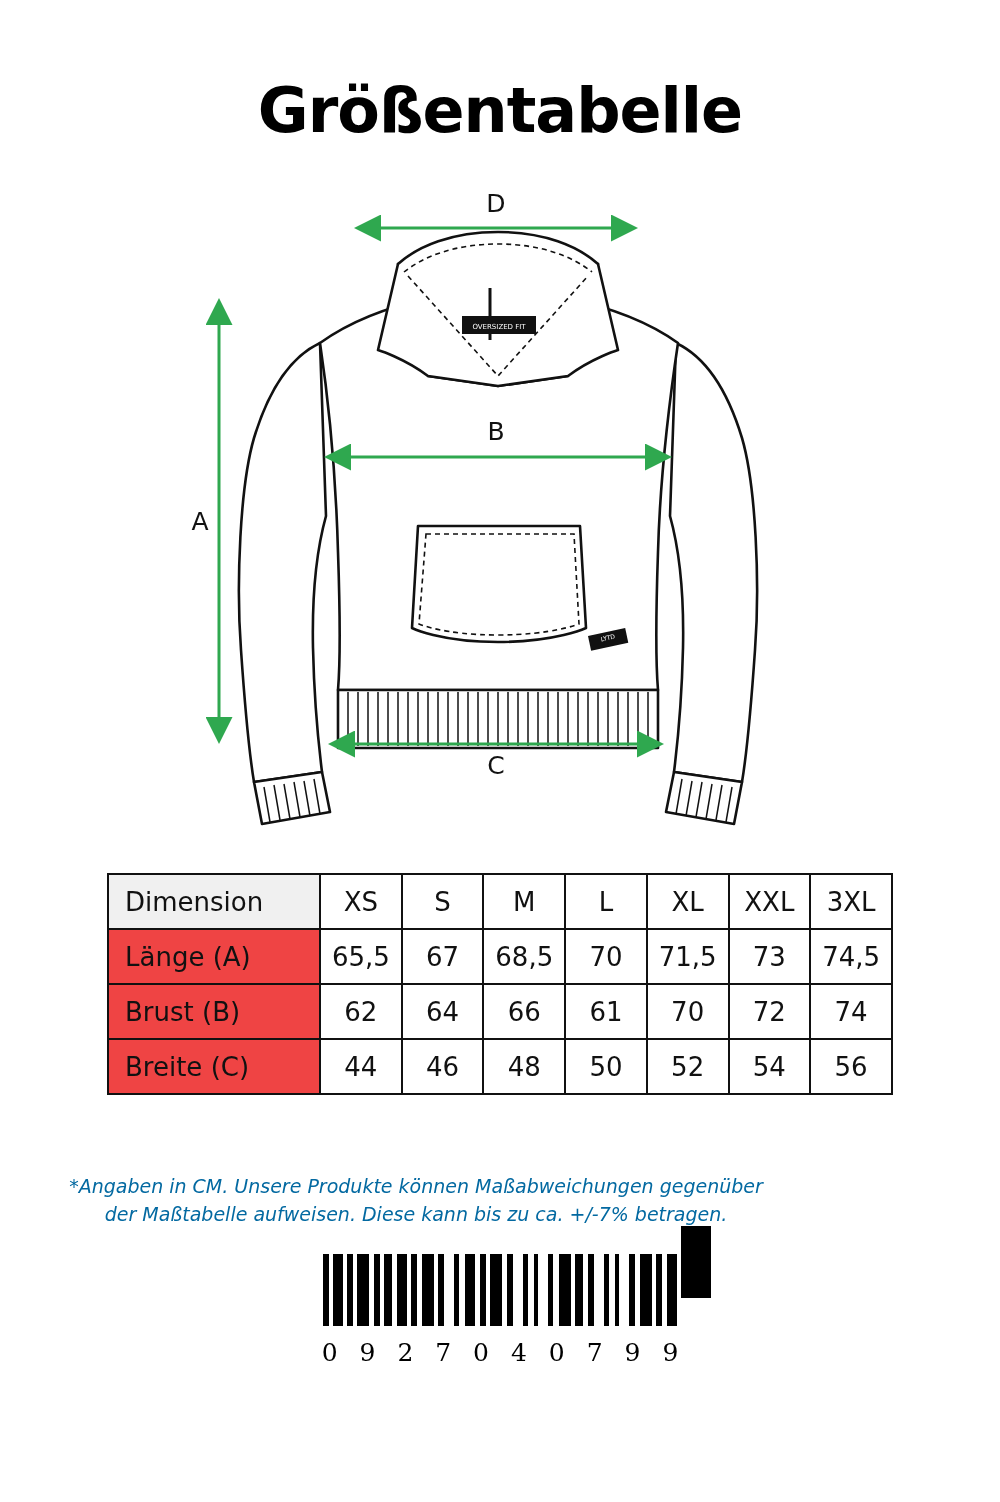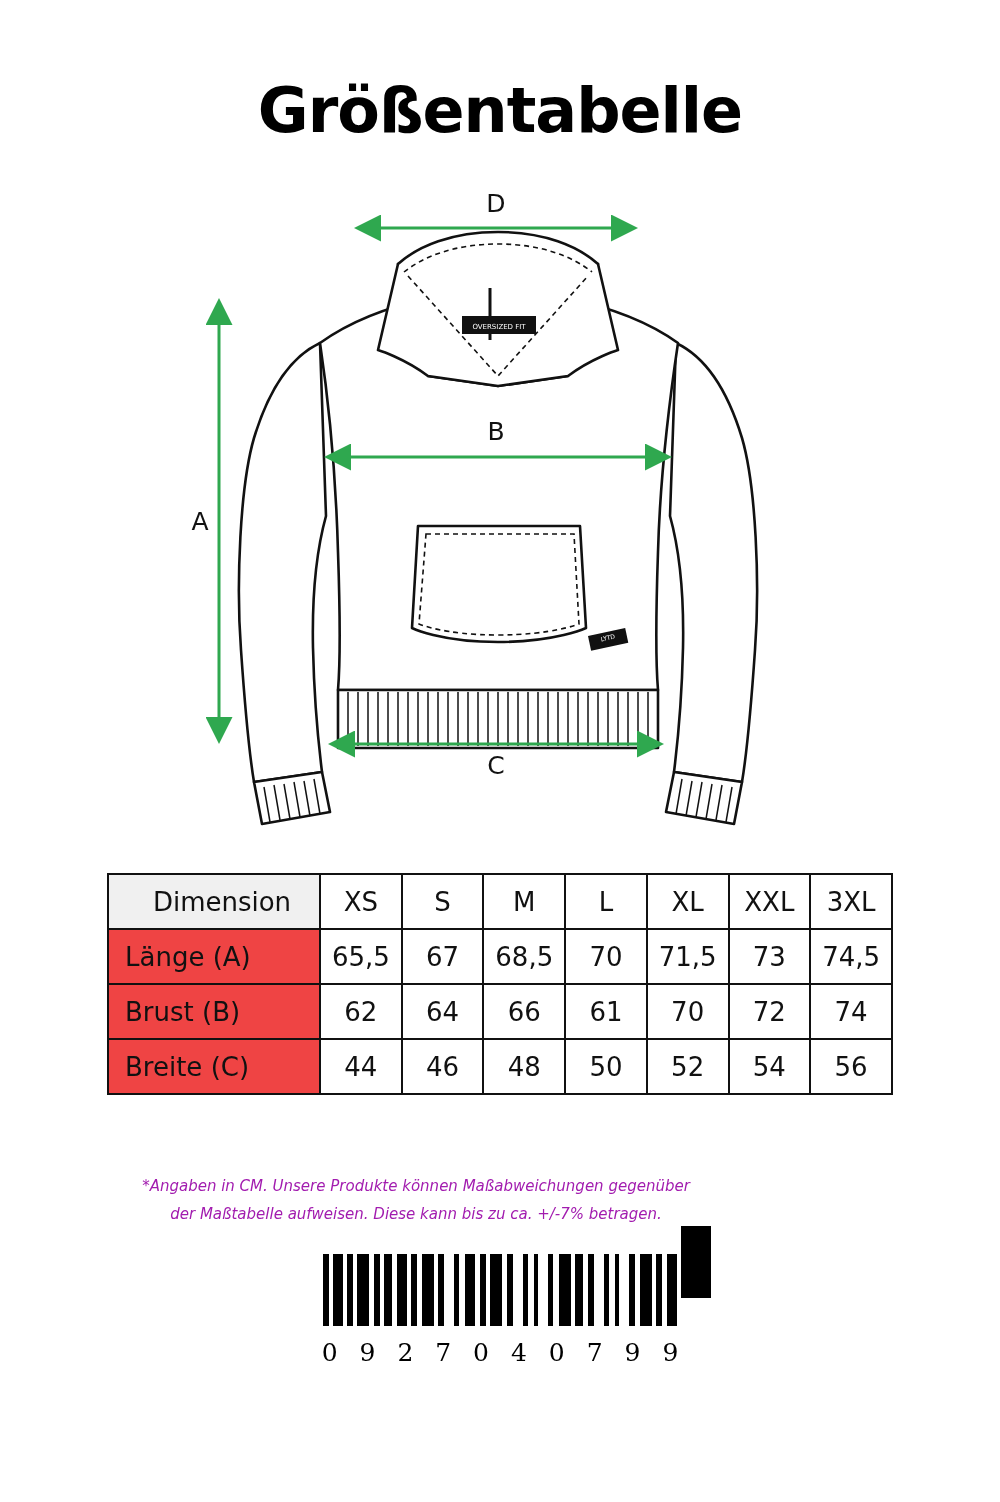--- a/index.html
+++ b/index.html
@@ -66,34 +66,34 @@
   table.size-table td.dim-cell {
     text-align: left;
     padding-left: 16px;
     width: 194px;
     background: #ef4444;
     font-weight: normal;
   }
   table.size-table th {
     font-weight: normal;
   }
-  table.size-table tr.head-row th { background: #ffffff; text-align: center; }
+  table.size-table tr.head-row th { background: #ffffff; }
   table.size-table tr.head-row th.dim-head { background: #f0f0f0; }
 
   
   .note {
     position: absolute;
     top: 1172px;
     left: 0;
     width: 832px;
     text-align: center;
     font-style: italic;
-    font-size: 15px;
+    font-size: 19px;
     line-height: 28px;
-    color: #a21caf;
+    color: #0369a1;
     font-family: "DejaVu Sans", sans-serif;
   }
 
   
   .brand {
     position: absolute;
     top: 1244px;
     left: 0;
     width: 1000px;
     text-align: center;

